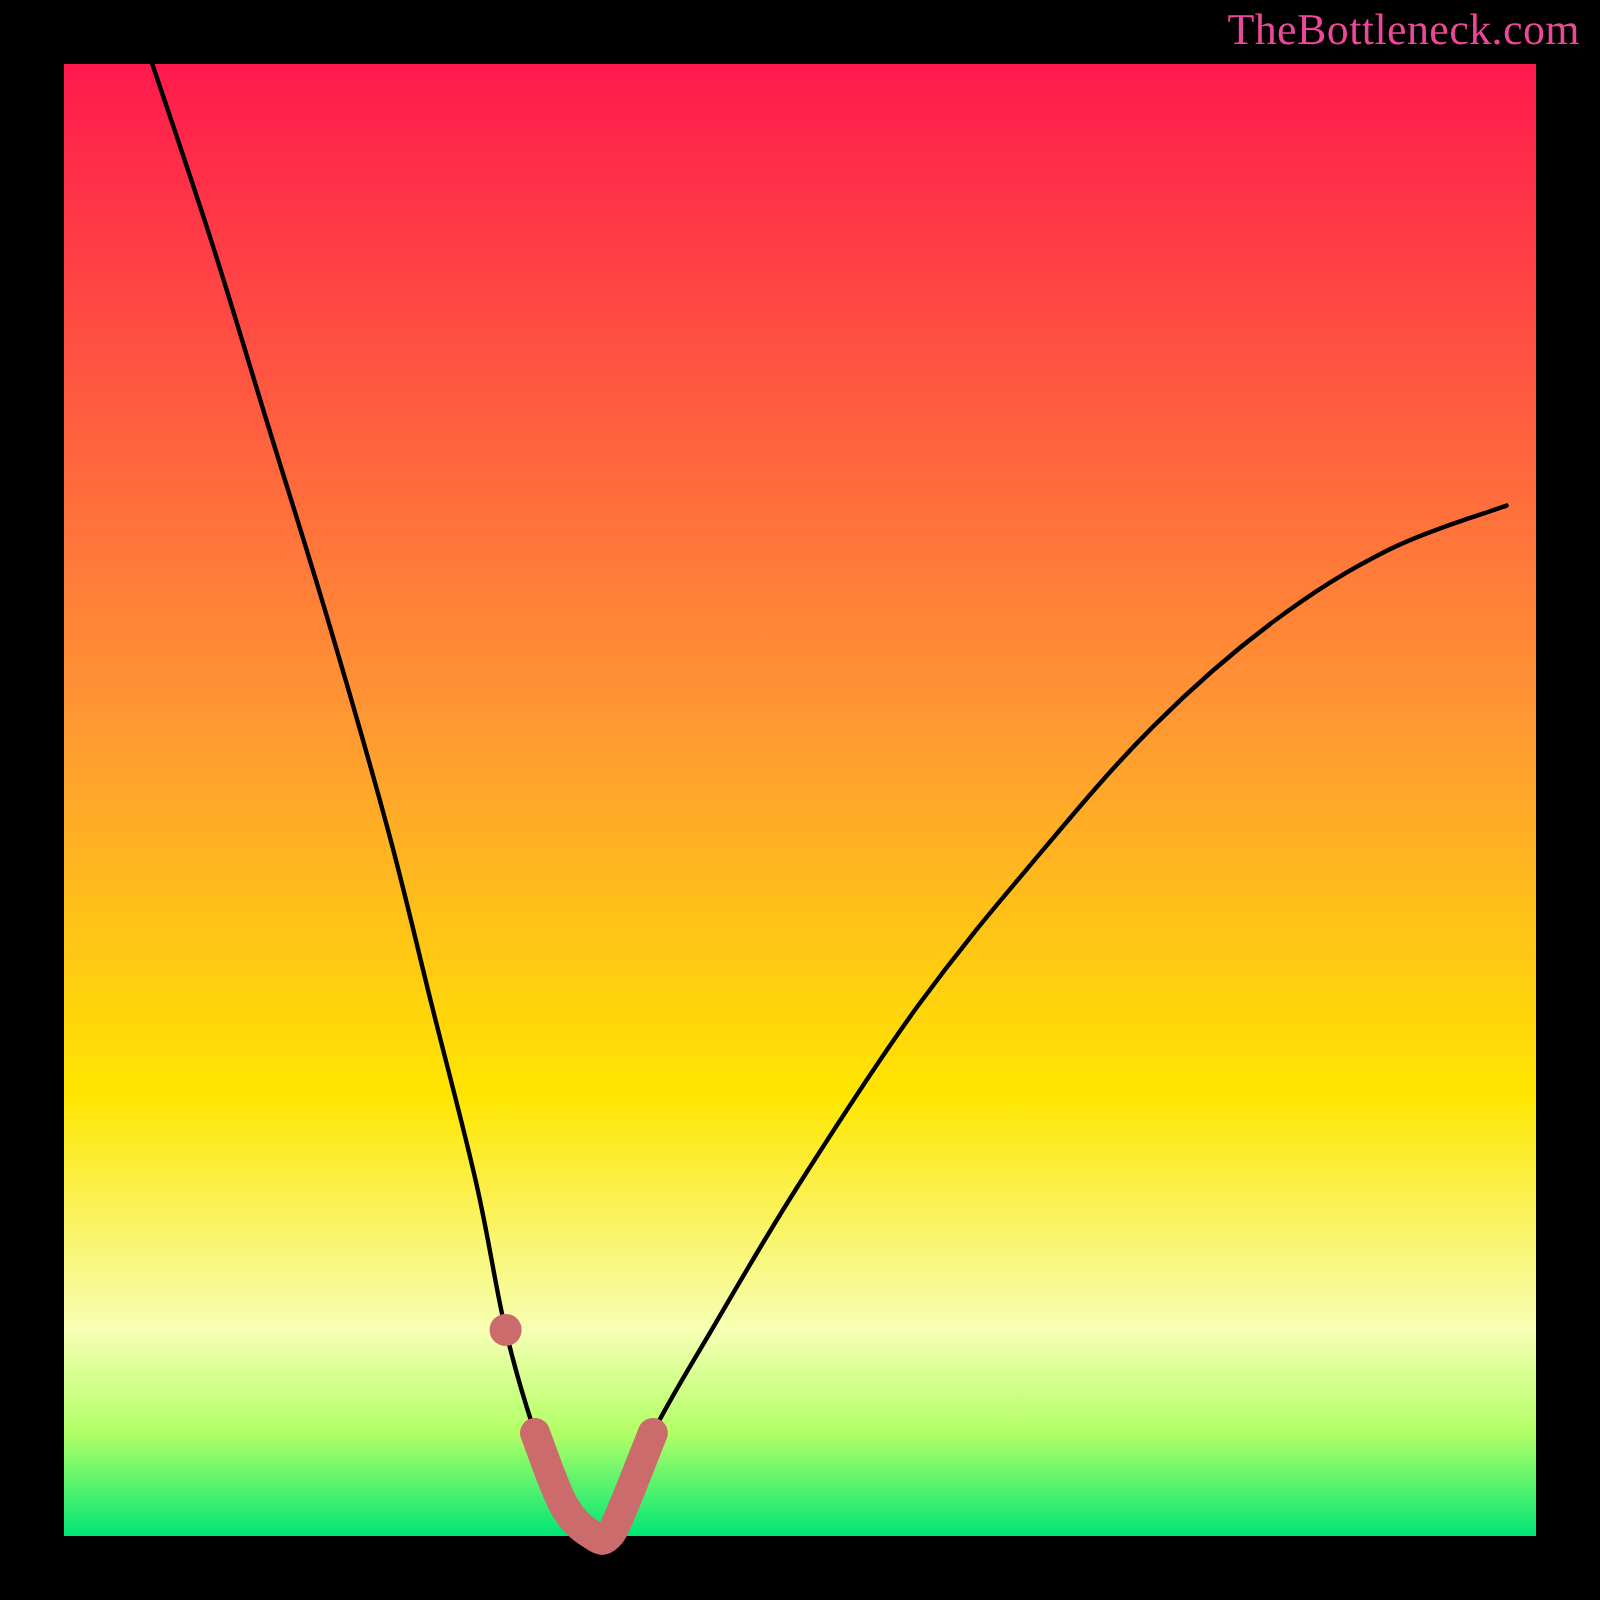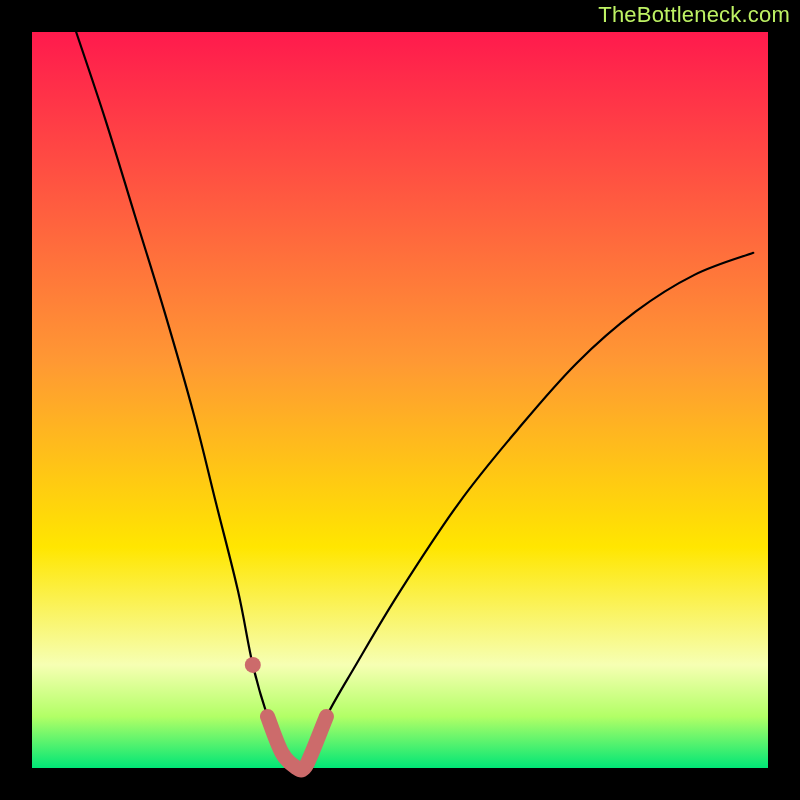--- a/index.html
+++ b/index.html
@@ -13,23 +13,23 @@
   .wrap {
     position: relative;
     width: 800px;
     height: 800px;
     background: #000;
   }
   .watermark {
     position: absolute;
     top: 2px;
     right: 10px;
-    font-family: Liberation Sans, sans-serif;
+    font-family: Liberation Serif, serif;
     font-size: 22px;
-    color: #bef264;
+    color: #ec4899;
     letter-spacing: 0.2px;
   }
   .plot {
     position: absolute;
     display: block;
   }
 </style>
 </head>
 <body>
 

